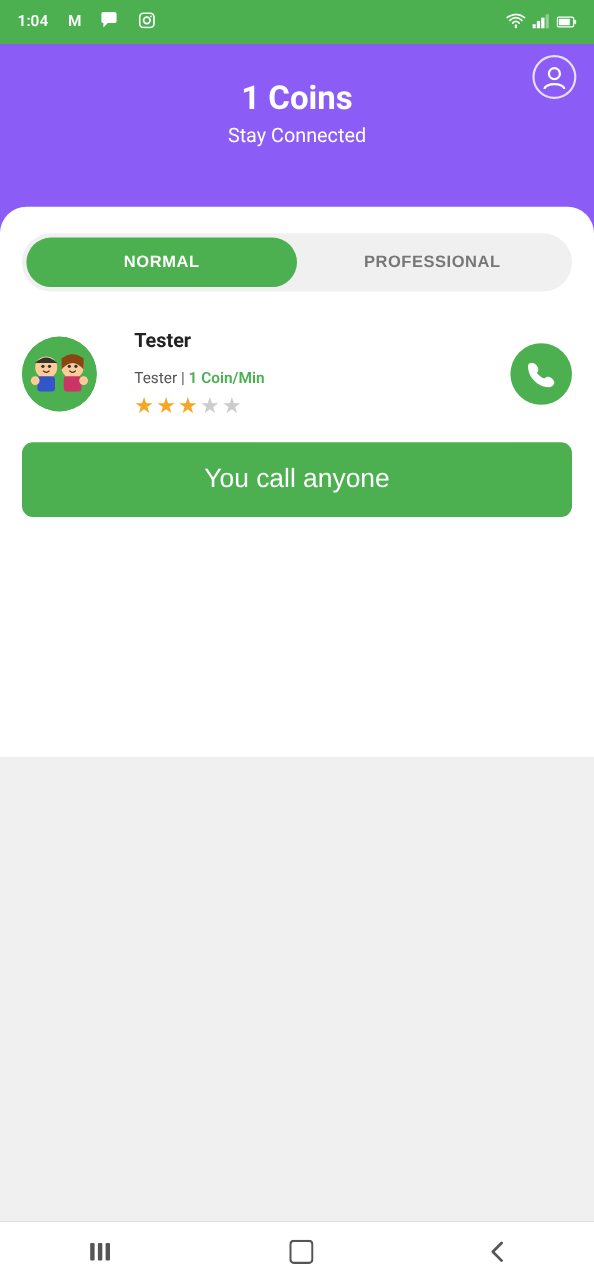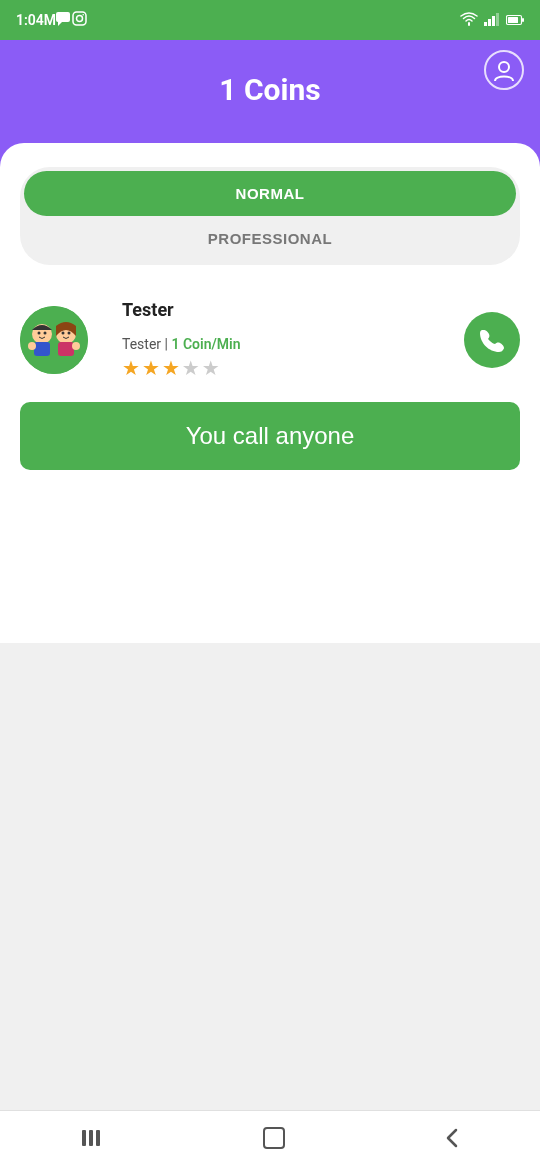--- a/index.html
+++ b/index.html
@@ -18,21 +18,21 @@
       background: #4caf50;
       display: flex;
       justify-content: space-between;
       align-items: center;
       padding: 8px 16px;
       height: 40px;
     }
     .status-bar-left {
       display: flex;
       align-items: center;
-      gap: 0;
+      gap: 18px;
       color: white;
       font-size: 14px;
       font-weight: 600;
     }
     .status-bar-right {
       display: flex;
       align-items: center;
       gap: 6px;
     }
 
@@ -96,21 +96,20 @@
       min-height: 500px;
     }
 
     
     .tab-switcher {
       display: flex;
       background: #f0f0f0;
       border-radius: 30px;
       padding: 4px;
       margin-bottom: 24px;
-      flex-direction: column;
     }
     .tab-btn {
       flex: 1;
       padding: 14px 0;
       border: none;
       border-radius: 26px;
       font-size: 15px;
       font-weight: 700;
       letter-spacing: 0.5px;
       cursor: pointer;
@@ -269,20 +268,21 @@
 
 <div class="header-section">
   <button class="profile-icon-btn">
     <svg width="26" height="26" viewBox="0 0 26 26" fill="none">
       <circle cx="13" cy="10" r="5" stroke="white" stroke-width="2"></circle>
       <path d="M4 24 C4 18 22 18 22 24" stroke="white" stroke-width="2" fill="none"></path>
     </svg>
   </button>
 
   <div class="coins-title">1 Coins</div>
+  <div class="coins-subtitle">Stay Connected</div>
 
 </div>
 
 <div class="card-section">
 
   <div class="tab-switcher">
     <button class="tab-btn active">NORMAL</button>
     <button class="tab-btn inactive">PROFESSIONAL</button>
   </div>
 

